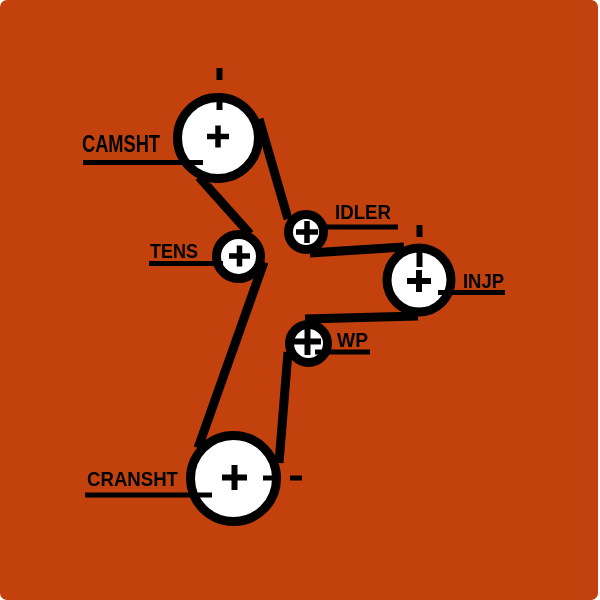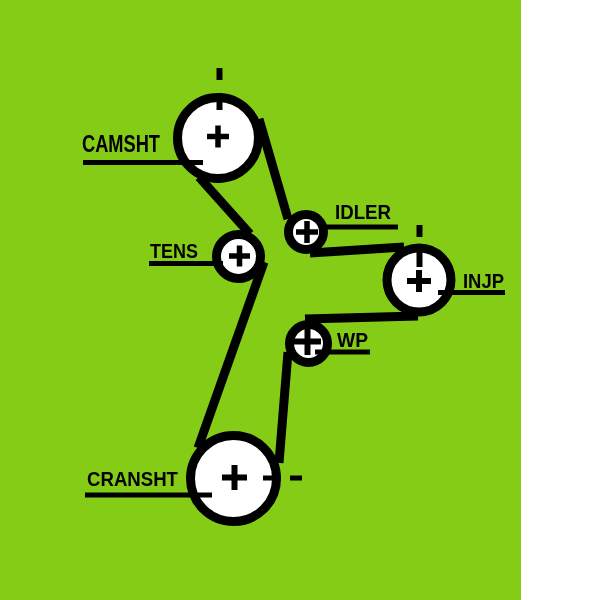--- a/index.html
+++ b/index.html
@@ -5,23 +5,24 @@
   html, body {
     margin: 0;
     padding: 0;
     background: #ffffff;
     width: 600px;
     height: 600px;
     overflow: hidden;
   }
   .stage {
     position: relative;
-    width: 521px;
+    width: 598px;
     height: 600px;
-    background: #84cc16;
+    background: #c2410c;
+    border-radius: 7px;
   }
   svg {
     display: block;
   }
   .belt {
     stroke: #000000;
     stroke-width: 9;
     fill: none;
   }
   .pulley {

